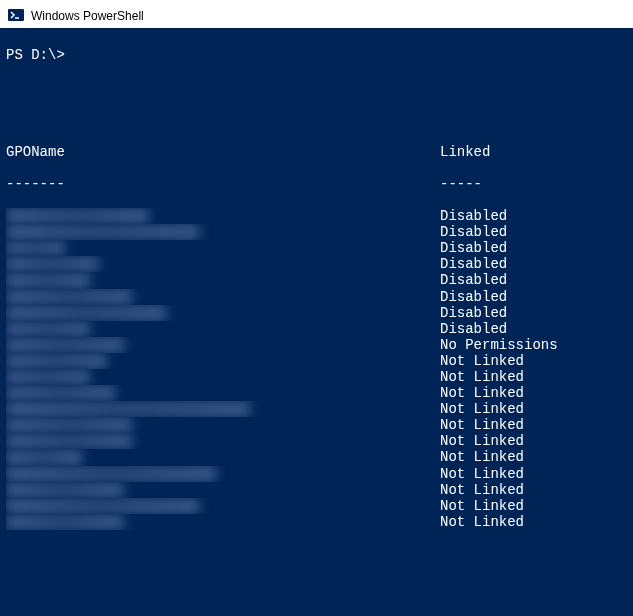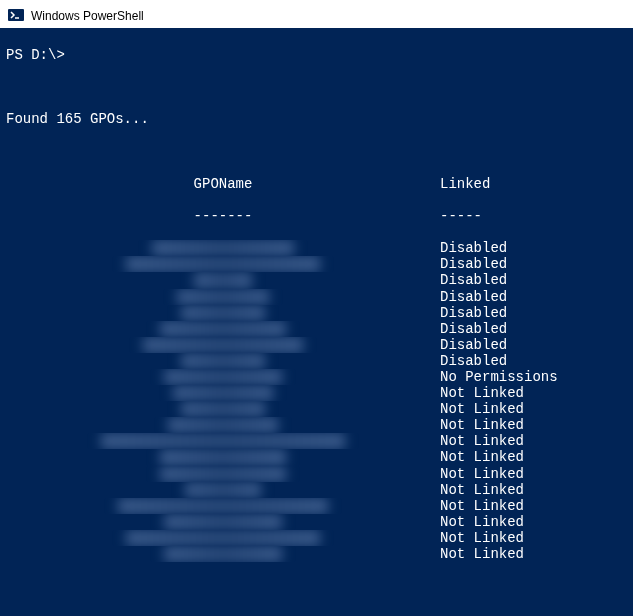--- a/index.html
+++ b/index.html
@@ -30,21 +30,21 @@
       align-items: center;
       justify-content: center;
     }
     .terminal {
       padding: 3px 6px;
       line-height: 1.15;
       white-space: pre;
     }
     .prompt { color: #ffffff; font-family: Liberation Mono, monospace; }
     .command { color: #ffff00; }
-    .row { display: flex; text-align: center; }
+    .row { display: flex; }
     .col-name { width: 434px; overflow: hidden; }
     .col-state { }
     .blurred {
       display: inline-block;
       filter: blur(6px);
       background: linear-gradient(90deg, #3a5a8a, #2a4a7a, #3a5a8a);
       color: transparent;
       border-radius: 2px;
     }
   </style>
@@ -58,21 +58,20 @@
       <path d="M3 5 L6 8 L3 11" stroke="#ffffff" stroke-width="1.5" fill="none"></path>
       <line x1="7" y1="11" x2="11" y2="11" stroke="#ffffff" stroke-width="1.5"></line>
     </svg>
   </span>
   <span>Windows PowerShell</span>
 </div>
 
 <div class="terminal">
 <div><span class="prompt">PS D:\&gt;</span></div>
 <div> </div>
-<div>Found 165 GPOs...</div>
 <div> </div>
 <div class="row"><span class="col-name">GPOName</span><span class="col-state">Linked</span></div>
 <div class="row"><span class="col-name">-------</span><span class="col-state">-----</span></div>
 <div id="table-rows"><div class="row"><span class="col-name"><span class="blurred">xxxxxx xxxxx xxxx</span></span><span class="col-state">Disabled</span></div><div class="row"><span class="col-name"><span class="blurred">xxxxxxxxxx xxxx xxxxxxx</span></span><span class="col-state">Disabled</span></div><div class="row"><span class="col-name"><span class="blurred">xx xxxx</span></span><span class="col-state">Disabled</span></div><div class="row"><span class="col-name"><span class="blurred">xxx xxxxxxx</span></span><span class="col-state">Disabled</span></div><div class="row"><span class="col-name"><span class="blurred">xxxx xxxxx</span></span><span class="col-state">Disabled</span></div><div class="row"><span class="col-name"><span class="blurred">xxxxxxxxx xxxxx</span></span><span class="col-state">Disabled</span></div><div class="row"><span class="col-name"><span class="blurred">xxxxx xxx xxxxxxxxx</span></span><span class="col-state">Disabled</span></div><div class="row"><span class="col-name"><span class="blurred">xxxx xxxxx</span></span><span class="col-state">Disabled</span></div><div class="row"><span class="col-name"><span class="blurred">xxxxxxxxx xxxx</span></span><span class="col-state">No Permissions</span></div><div class="row"><span class="col-name"><span class="blurred">xxxxxxxxxxxx</span></span><span class="col-state">Not Linked</span></div><div class="row"><span class="col-name"><span class="blurred">xx xxxxxxx</span></span><span class="col-state">Not Linked</span></div><div class="row"><span class="col-name"><span class="blurred">xx xxx xxxxxx</span></span><span class="col-state">Not Linked</span></div><div class="row"><span class="col-name"><span class="blurred">xxx xxxxxxxxx xxxx xxx xxxxxx</span></span><span class="col-state">Not Linked</span></div><div class="row"><span class="col-name"><span class="blurred">xxx xxxxx xxxxx</span></span><span class="col-state">Not Linked</span></div><div class="row"><span class="col-name"><span class="blurred">xxx xxxx xxxxxx</span></span><span class="col-state">Not Linked</span></div><div class="row"><span class="col-name"><span class="blurred">xxx xxxxx</span></span><span class="col-state">Not Linked</span></div><div class="row"><span class="col-name"><span class="blurred">xx xxxxx xxxxx xxxxx xxxx</span></span><span class="col-state">Not Linked</span></div><div class="row"><span class="col-name"><span class="blurred">xxxxx xxx xxxx</span></span><span class="col-state">Not Linked</span></div><div class="row"><span class="col-name"><span class="blurred">xxx xxxx xxxxxxxxx xxxx</span></span><span class="col-state">Not Linked</span></div><div class="row"><span class="col-name"><span class="blurred">xxx xxxxx xxxx</span></span><span class="col-state">Not Linked</span></div></div>
 
 
 
 
 
 </div>

